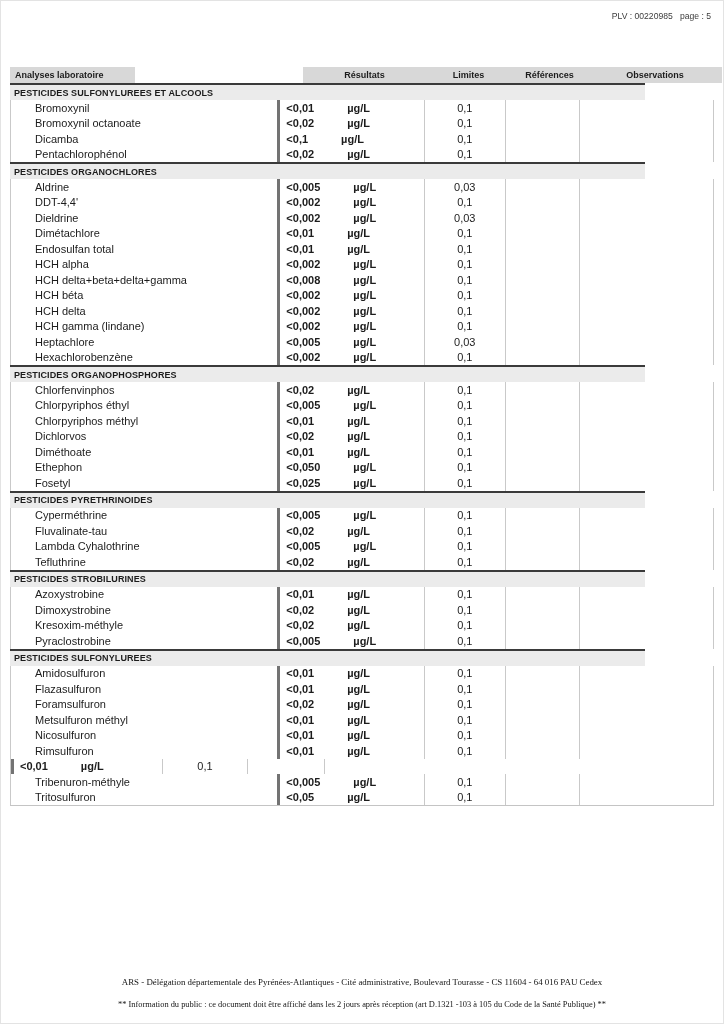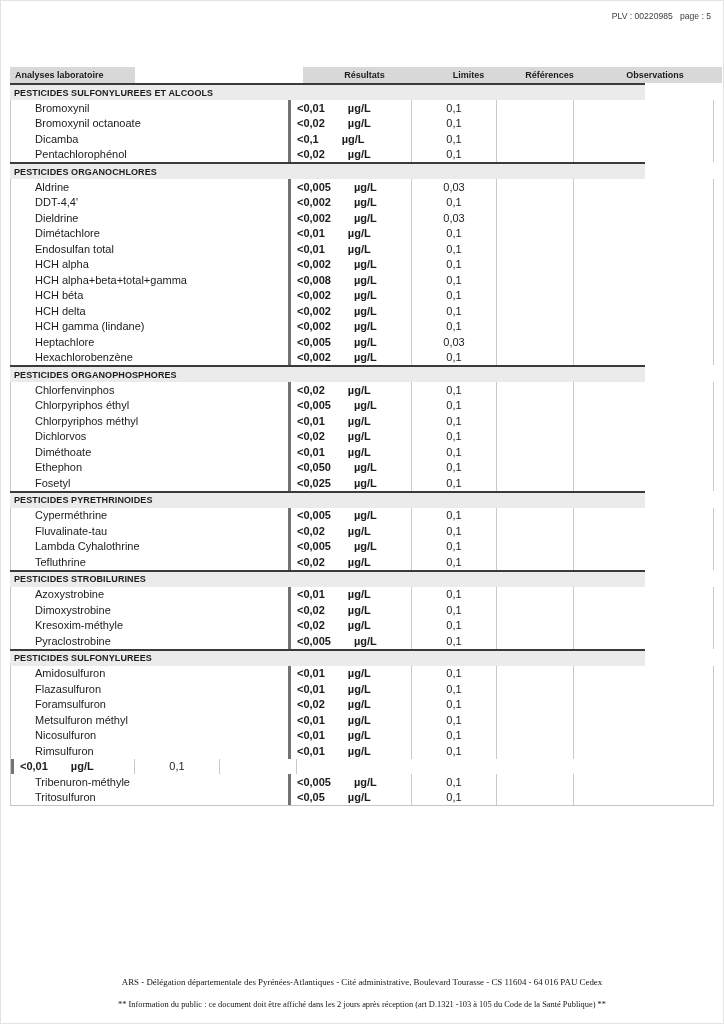--- a/index.html
+++ b/index.html
@@ -91,24 +91,24 @@
   }
   .data-row .cell {
     display: flex; align-items: center;
     box-sizing: border-box;
     height: 15.5px;
     overflow: hidden;
     white-space: nowrap;
   }
   .c-name { width: 277px; padding-left: 24px; }
   .c-res  { width: 123px; border-left: 3px solid #737373; padding-left: 6px; font-weight: bold; }
-  .c-lim  { width: 85px;  border-left: 1px solid #c9c9c9; justify-content: center; }
+  .c-lim  { width: 85px;  border-left: 1px solid #c9c9c9; justify-content: center; margin-left: 28px; }
   .c-ref  { width: 77px;  border-left: 1px solid #c9c9c9; }
   .c-obs  { width: 140px; border-left: 1px solid #c9c9c9; }
-  .unit { margin-left: 7px; padding-left: 16px; }
+  .unit { margin-left: 17px; padding-left: 16px; }
 
   
   .footer {
     position: absolute;
     left: 0; right: 0;
     top: 977px;
     text-align: center;
     font-family: "Liberation Serif", serif;
     color: #141414;
   }
@@ -286,21 +286,21 @@
     </div>
     <div class="cell c-lim">
       <span>0,1</span>
     </div>
     <div class="cell c-ref"></div>
     <div class="cell c-obs"></div>
   </div>
 
   <div class="data-row">
     <div class="cell c-name">
-      <span>HCH alpha+beta+total+gamma</span>
+      <span>HCH delta+beta+delta+gamma</span>
     </div>
     <div class="cell c-res">
       <span>&lt;0,008</span>
       <span class="unit">µg/L</span>
     </div>
     <div class="cell c-lim">
       <span>0,1</span>
     </div>
     <div class="cell c-ref"></div>
     <div class="cell c-obs"></div>

